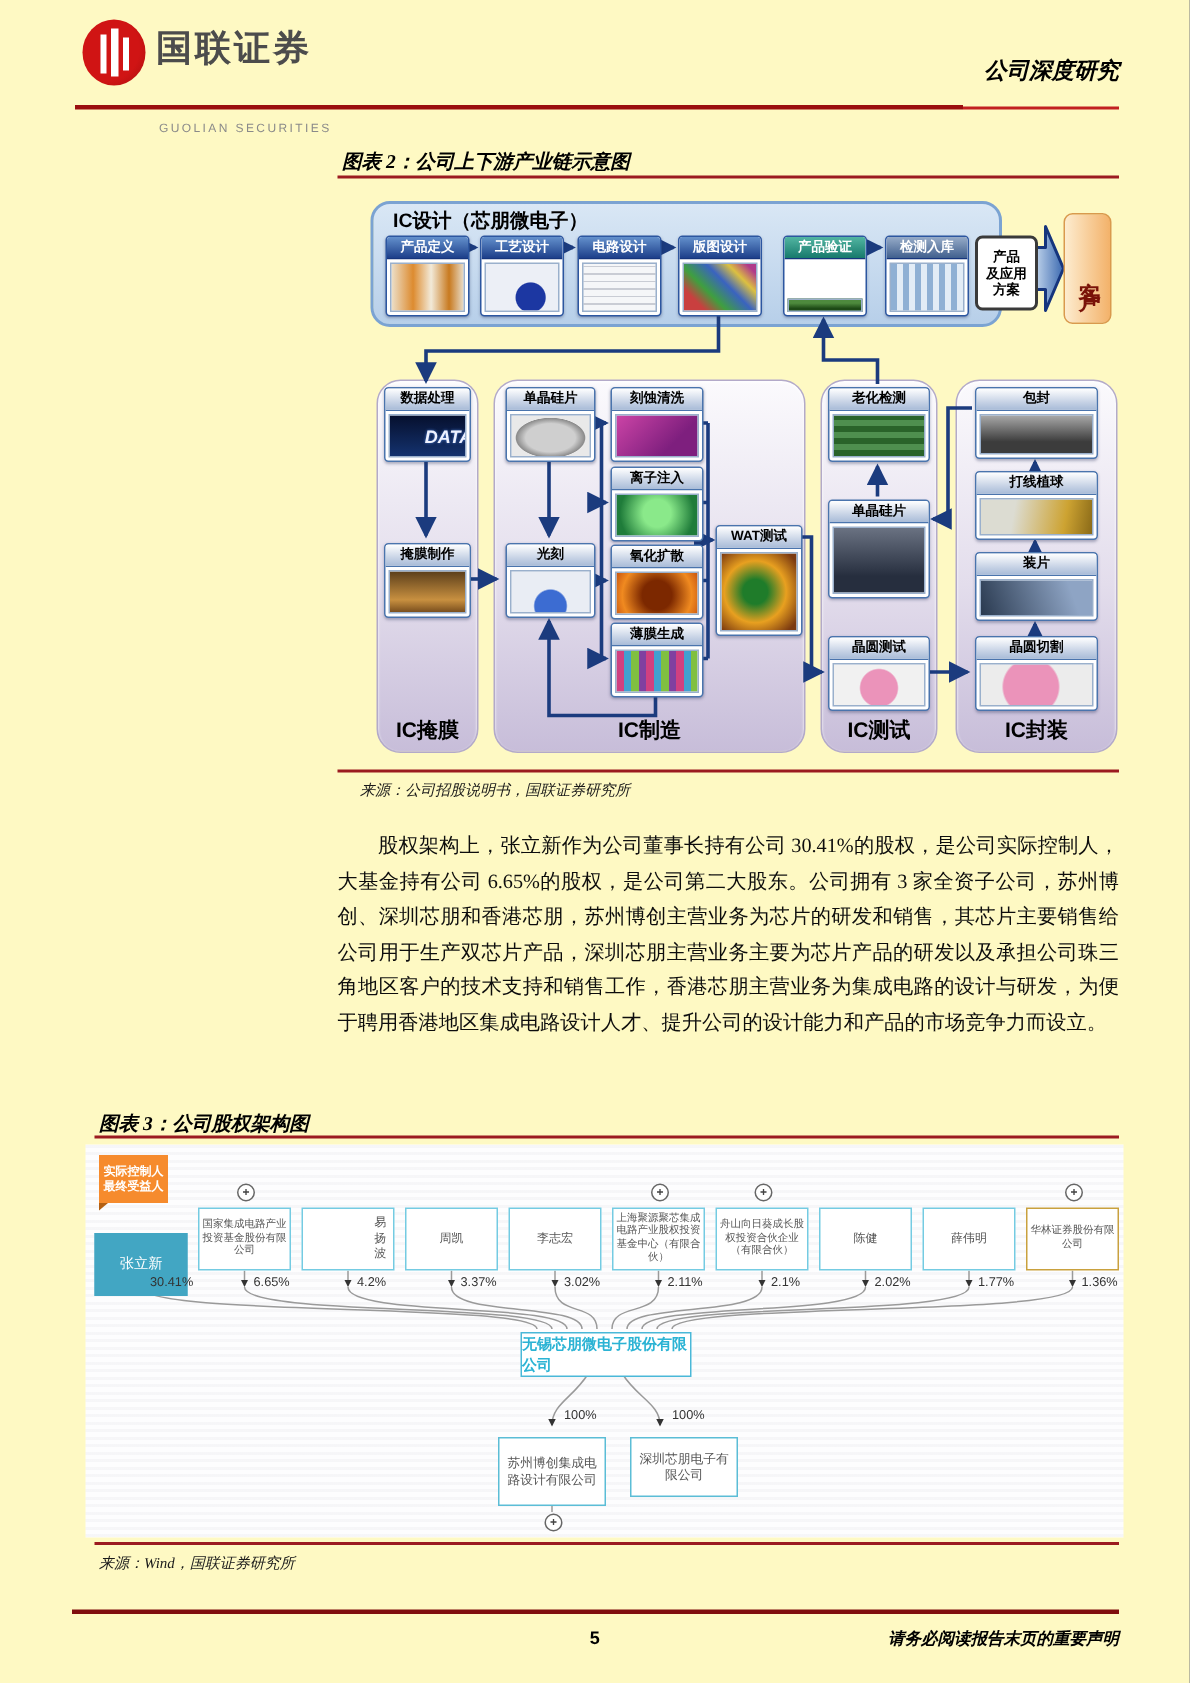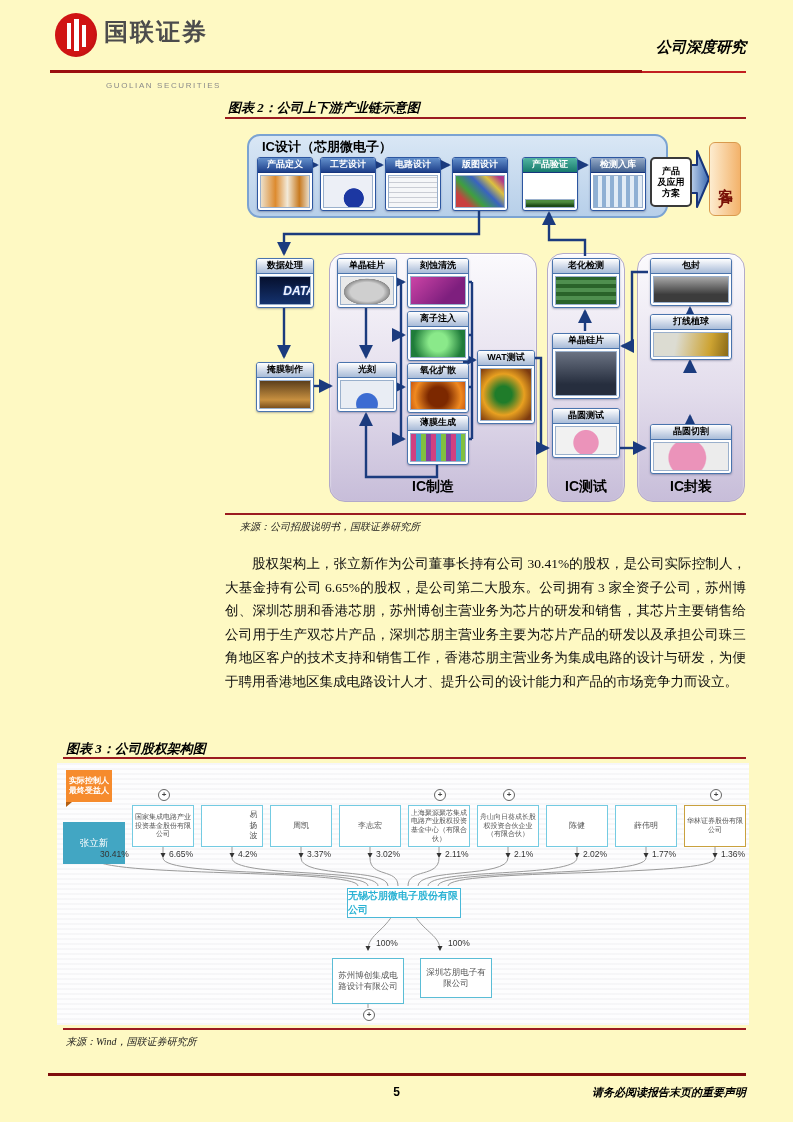--- a/index.html
+++ b/index.html
@@ -120,20 +120,23 @@
   <div class="report-type">公司深度研究</div>
   <div class="hline1"></div>
   <div class="hline2"></div>
 
   <div class="figtitle" style="left:228px;top:99px;">图表 2：公司上下游产业链示意图</div>
   <div class="redline" style="left:225px;top:117px;width:521px;height:2px;"></div>
 
   <div class="design-wrap"></div>
   <div class="design-title">IC设计（芯朋微电子）</div>
 
+  <div class="col" style="left:251px;top:253px;width:66px;height:247px;">
+    <div class="clabel">IC掩膜</div>
+  </div>
   <div class="col" style="left:329px;top:253px;width:206px;height:247px;">
     <div class="clabel">IC制造</div>
   </div>
   <div class="col" style="left:547px;top:253px;width:76px;height:247px;">
     <div class="clabel">IC测试</div>
   </div>
   <div class="col" style="left:637px;top:253px;width:106px;height:247px;">
     <div class="clabel">IC封装</div>
   </div>
 
@@ -277,32 +280,36 @@
   </div>
 
   <div class="pn" style="left:552px;top:258px;width:66px;height:48px;">
     <div class="lab">老化检测</div>
     <div class="img im-aging"></div>
   </div>
   <div class="pn" style="left:552px;top:333px;width:66px;height:64px;">
     <div class="lab">单晶硅片</div>
     <div class="img im-ft"></div>
   </div>
-  <div class="pn" style="left:552px;top:408px;width:66px;height:48px;">
+  <div class="pn" style="left:552px;top:424px;width:66px;height:48px;">
     <div class="lab">晶圆测试</div>
     <div class="img im-wt"></div>
   </div>
 
   <div class="pn" style="left:650px;top:258px;width:80px;height:46px;">
     <div class="lab">包封</div>
     <div class="img im-seal"></div>
   </div>
   <div class="pn" style="left:650px;top:314px;width:80px;height:44px;">
     <div class="lab">打线植球</div>
     <div class="img im-bond"></div>
+  </div>
+  <div class="pn" style="left:650px;top:368px;width:80px;height:44px;">
+    <div class="lab">装片</div>
+    <div class="img im-mount"></div>
   </div>
   <div class="pn" style="left:650px;top:424px;width:80px;height:48px;">
     <div class="lab">晶圆切割</div>
     <div class="img im-dice"></div>
   </div>
 
   <div class="redline" style="left:225px;top:513px;width:521px;height:1.5px;"></div>
   <div class="srcline" style="left:240px;top:520px;">来源：公司招股说明书，国联证券研究所</div>
 
   <div class="bodytext">股权架构上，张立新作为公司董事长持有公司 30.41%的股权，是公司实际控制人，大基金持有公司 6.65%的股权，是公司第二大股东。公司拥有 3 家全资子公司，苏州博创、深圳芯朋和香港芯朋，苏州博创主营业务为芯片的研发和销售，其芯片主要销售给公司用于生产双芯片产品，深圳芯朋主营业务主要为芯片产品的研发以及承担公司珠三角地区客户的技术支持和销售工作，香港芯朋主营业务为集成电路的设计与研发，为便于聘用香港地区集成电路设计人才、提升公司的设计能力和产品的市场竞争力而设立。</div>

